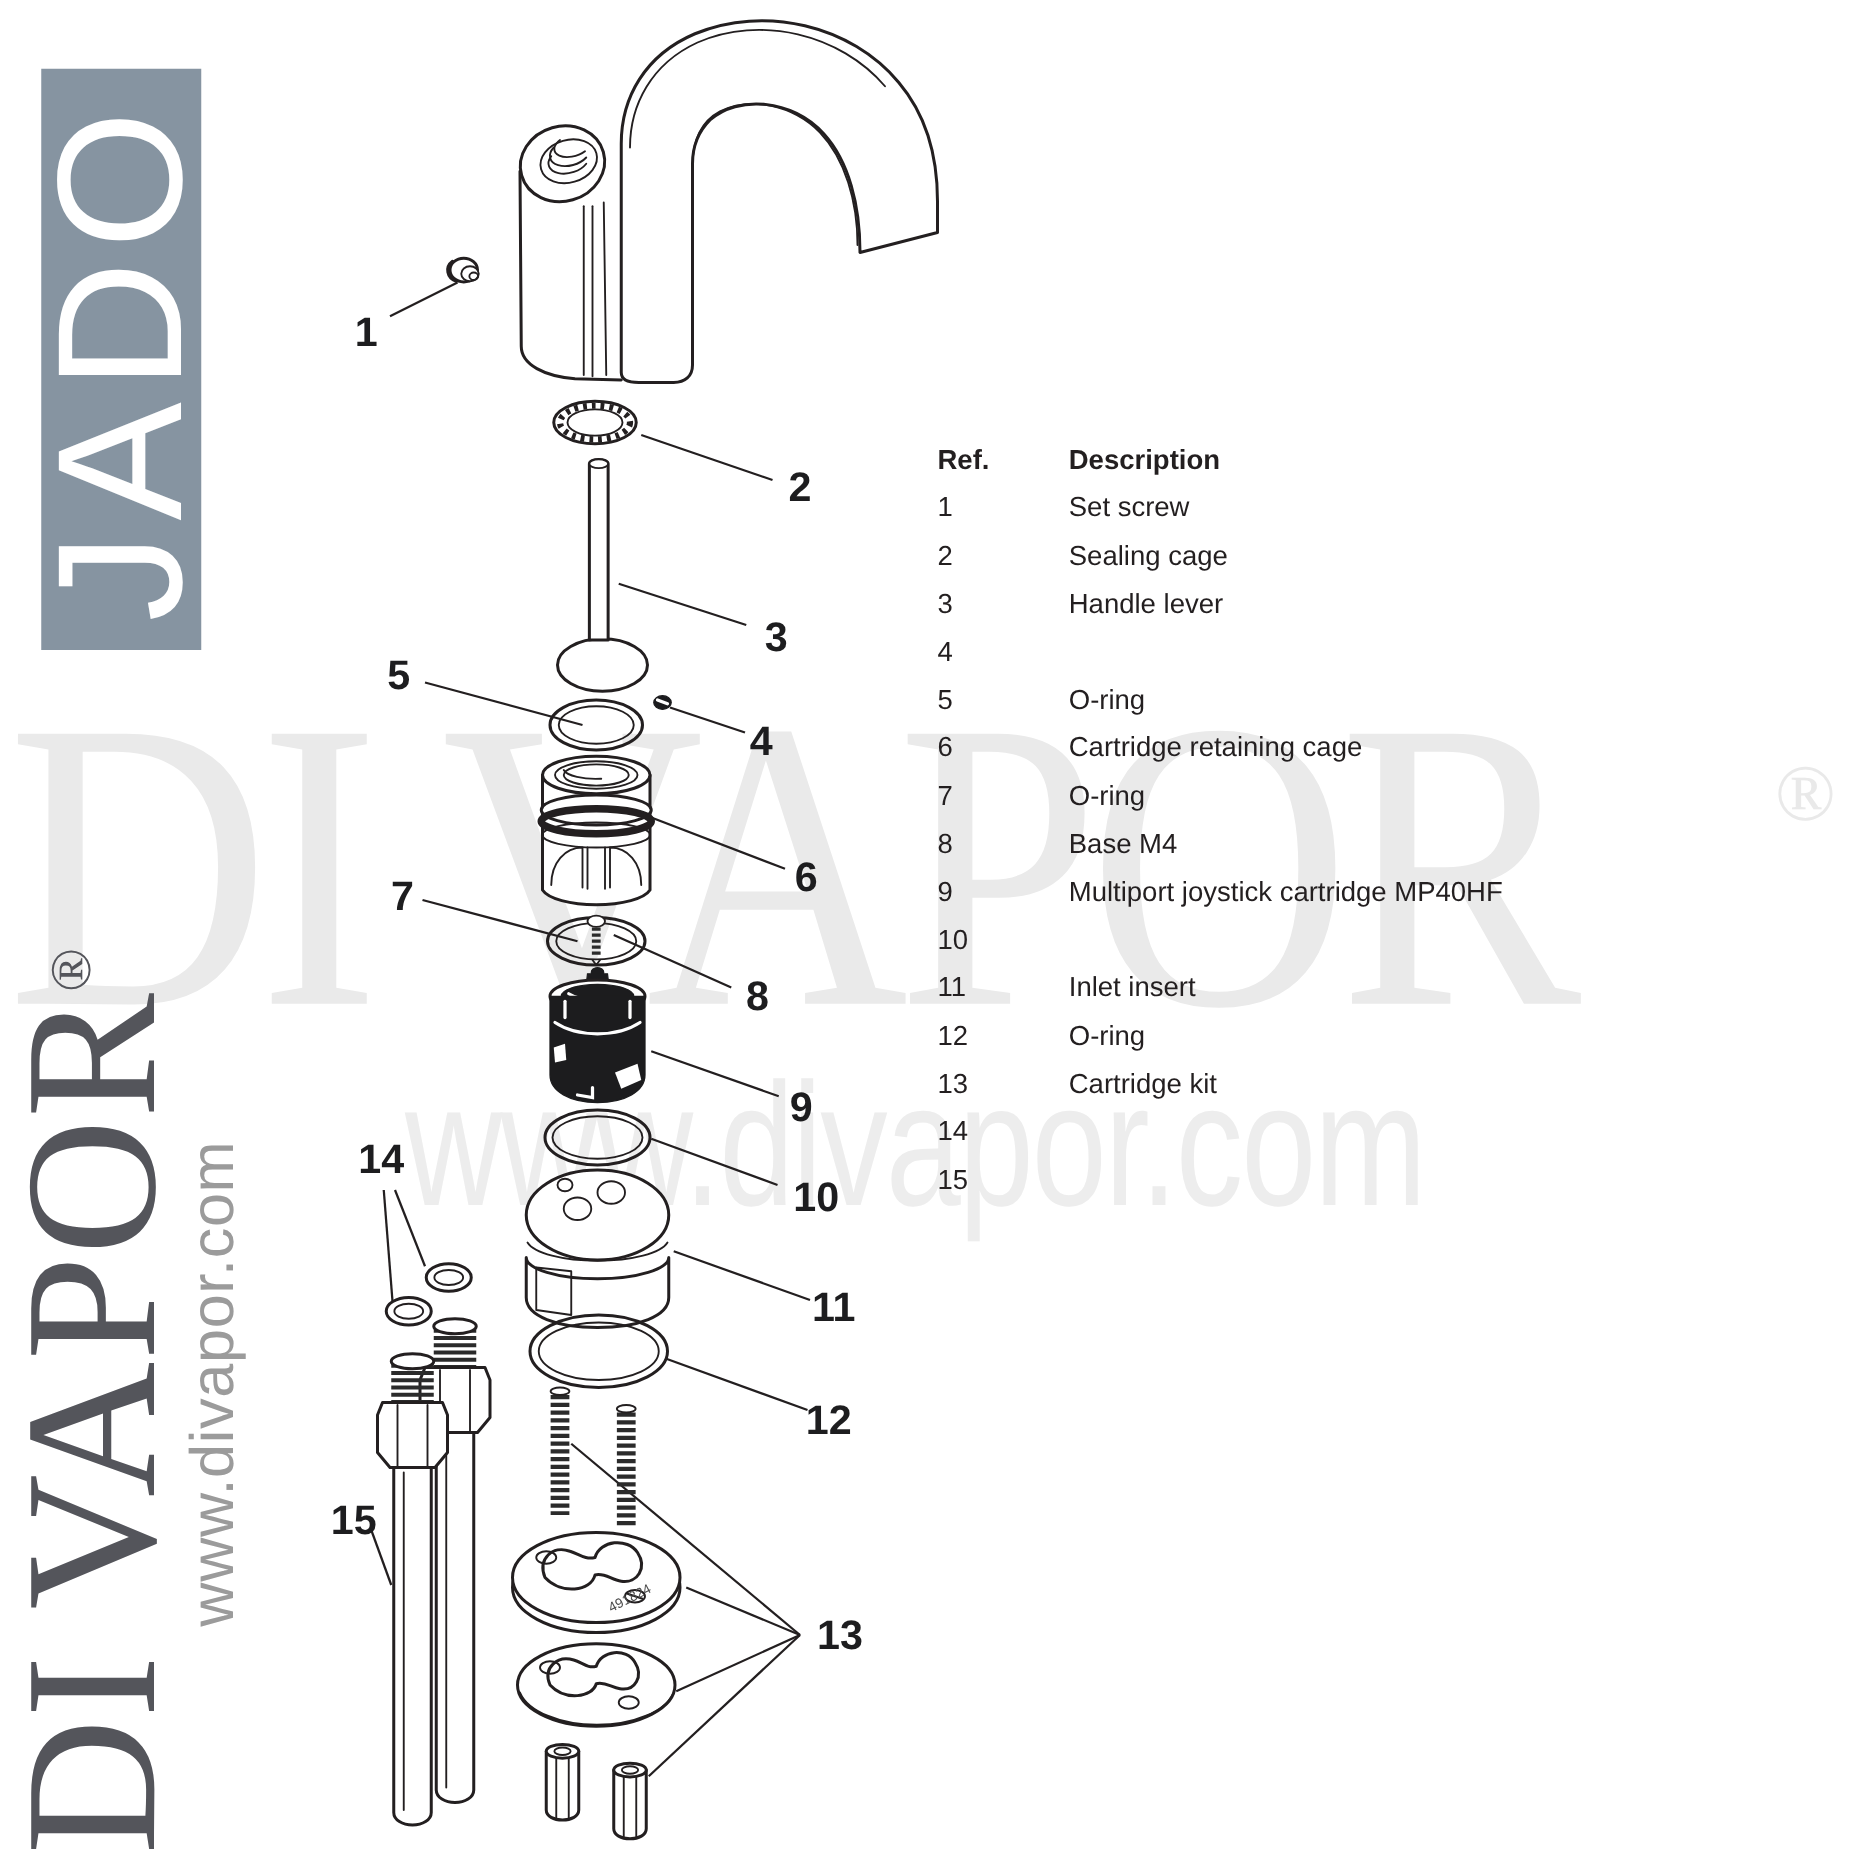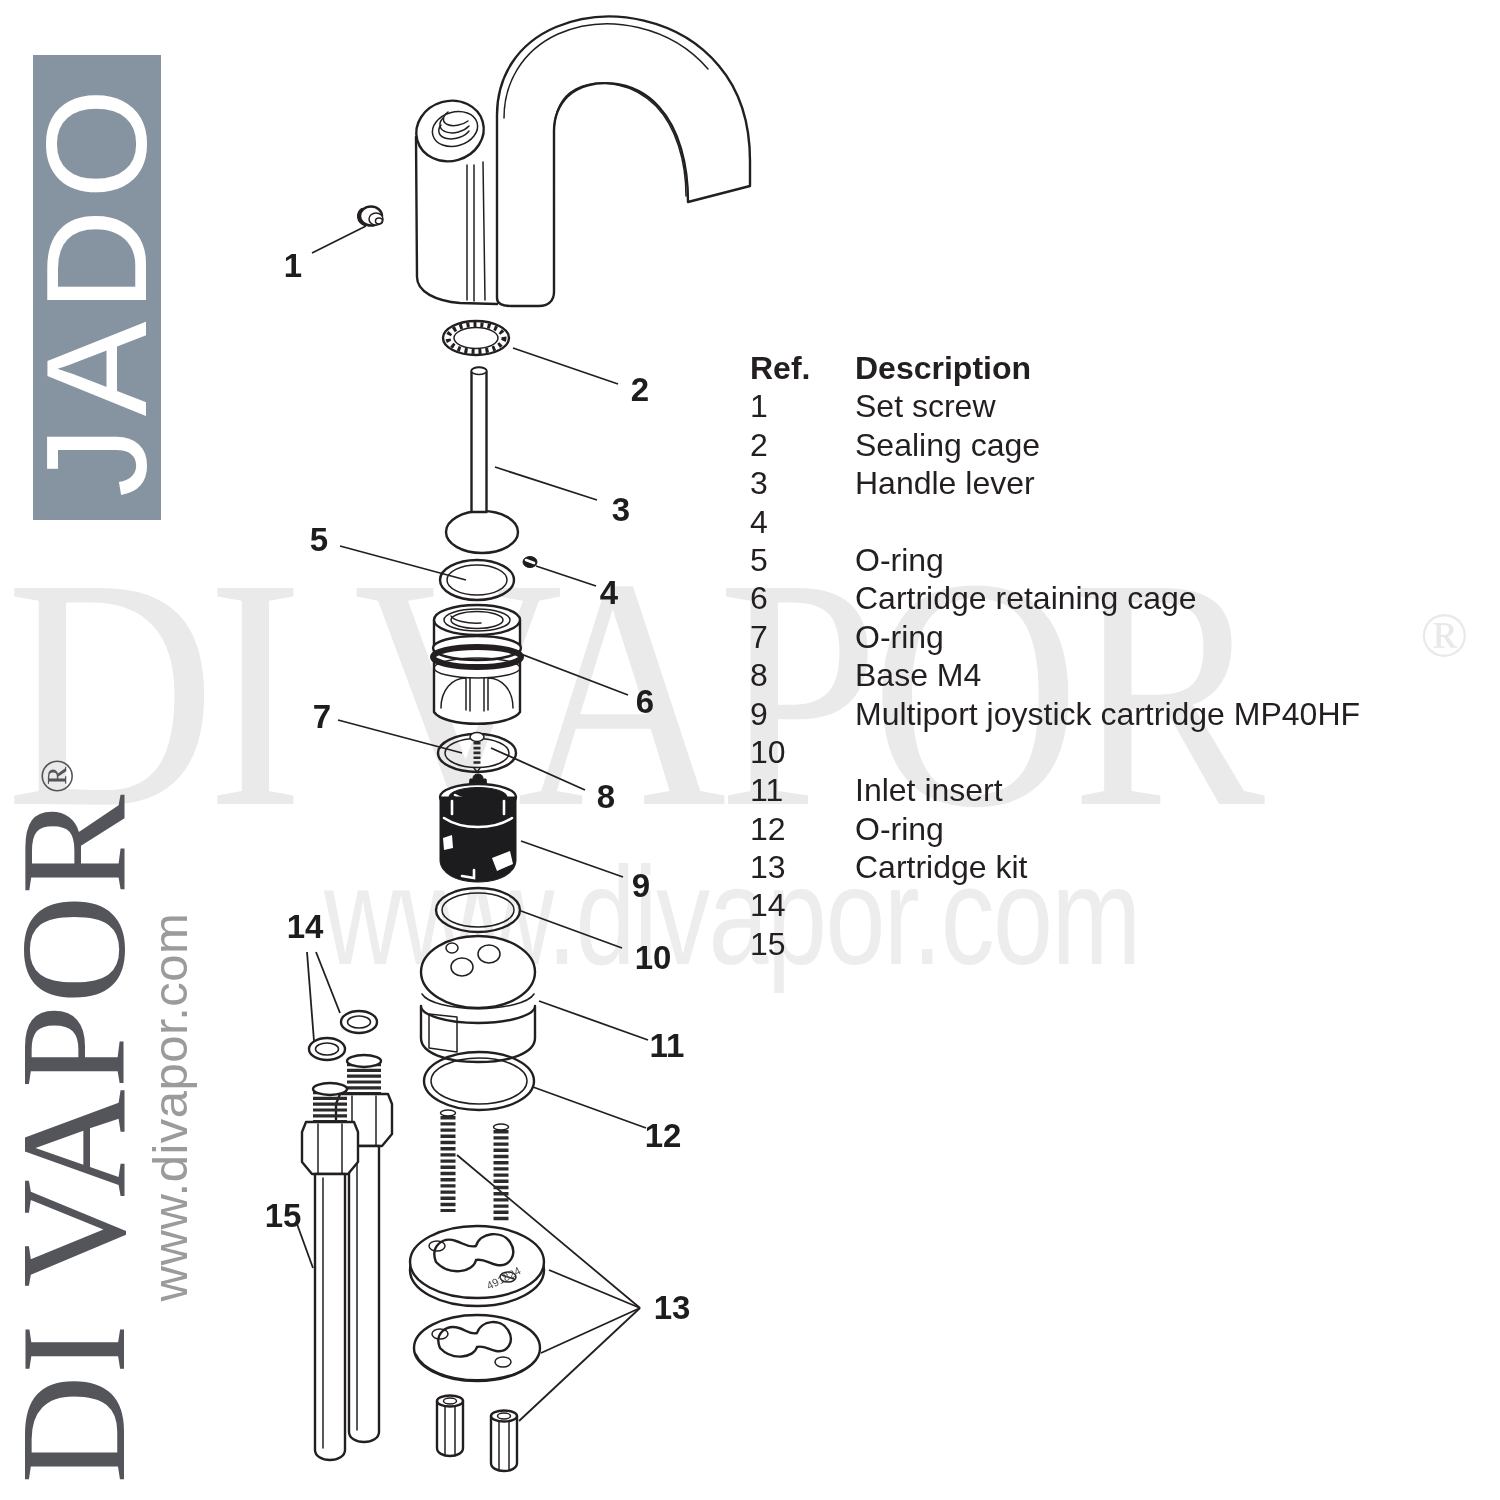--- a/index.html
+++ b/index.html
@@ -24,21 +24,21 @@
   
   #logo-box{position:absolute;left:33px;top:55px;width:128px;height:465px;background:#8694a1;z-index:3;}
   #logo-box>span{position:absolute;left:50%;top:50%;transform:translate(-50%,-50%) rotate(-90deg);
     white-space:nowrap;color:#ffffff;font-size:142px;letter-spacing:10px;font-family:"Liberation Sans",sans-serif;}
   
   #art{position:absolute;left:0;top:0;z-index:4;}
   .plabel{position:absolute;transform:translate(-50%,-50%);font-weight:bold;font-size:33px;
     color:#1d1d1f;z-index:5;}
   
   #parts-table{position:absolute;left:750px;top:349px;z-index:5;color:#231f20;}
-  .tr{display:grid;grid-template-columns:105px auto;height:38.4px;line-height:38.4px;font-size:32px;}
+  .tr{display:grid;grid-template-columns:105px auto;height:38.4px;line-height:38.4px;font-size:22px;}
   .tr.head{font-weight:bold;}
 </style>
 </head>
 <body>
 
 <div id="stage">
 
   <div class="wm-giant">DI VAPOR</div>
   <div class="wm-giant-reg">®</div>
   <div class="wm-url-h">www.divapor.com</div>

